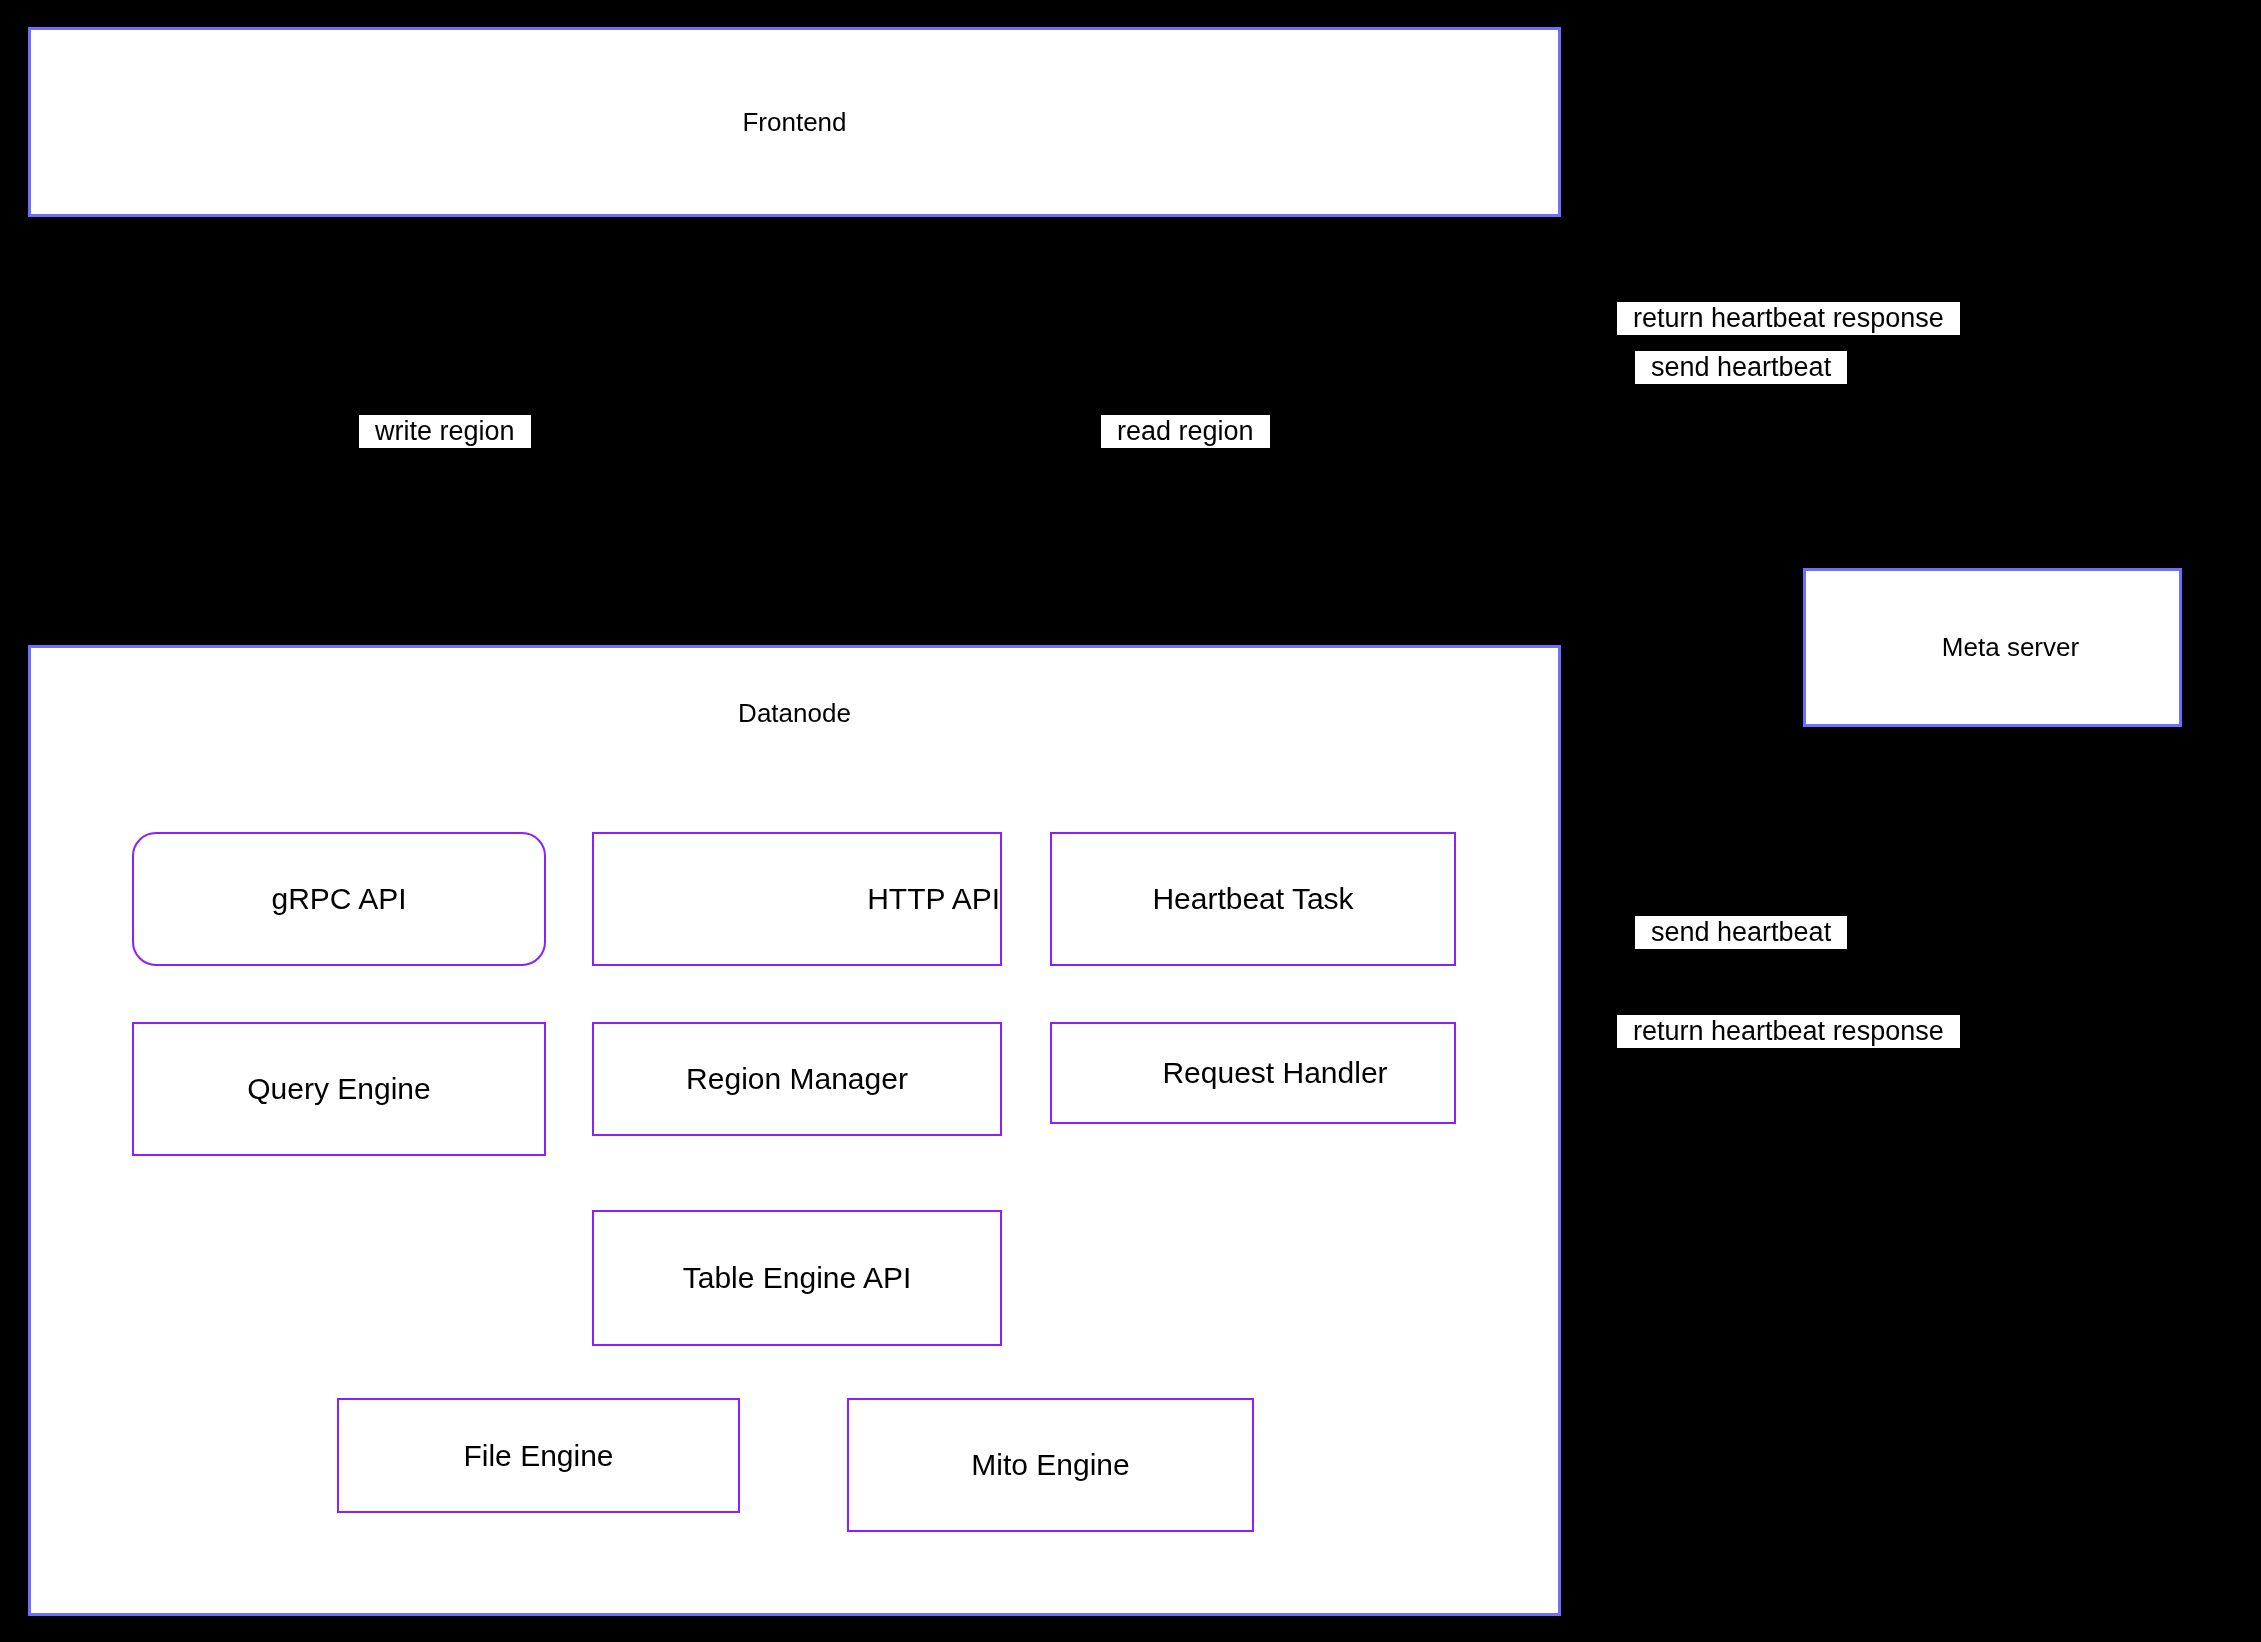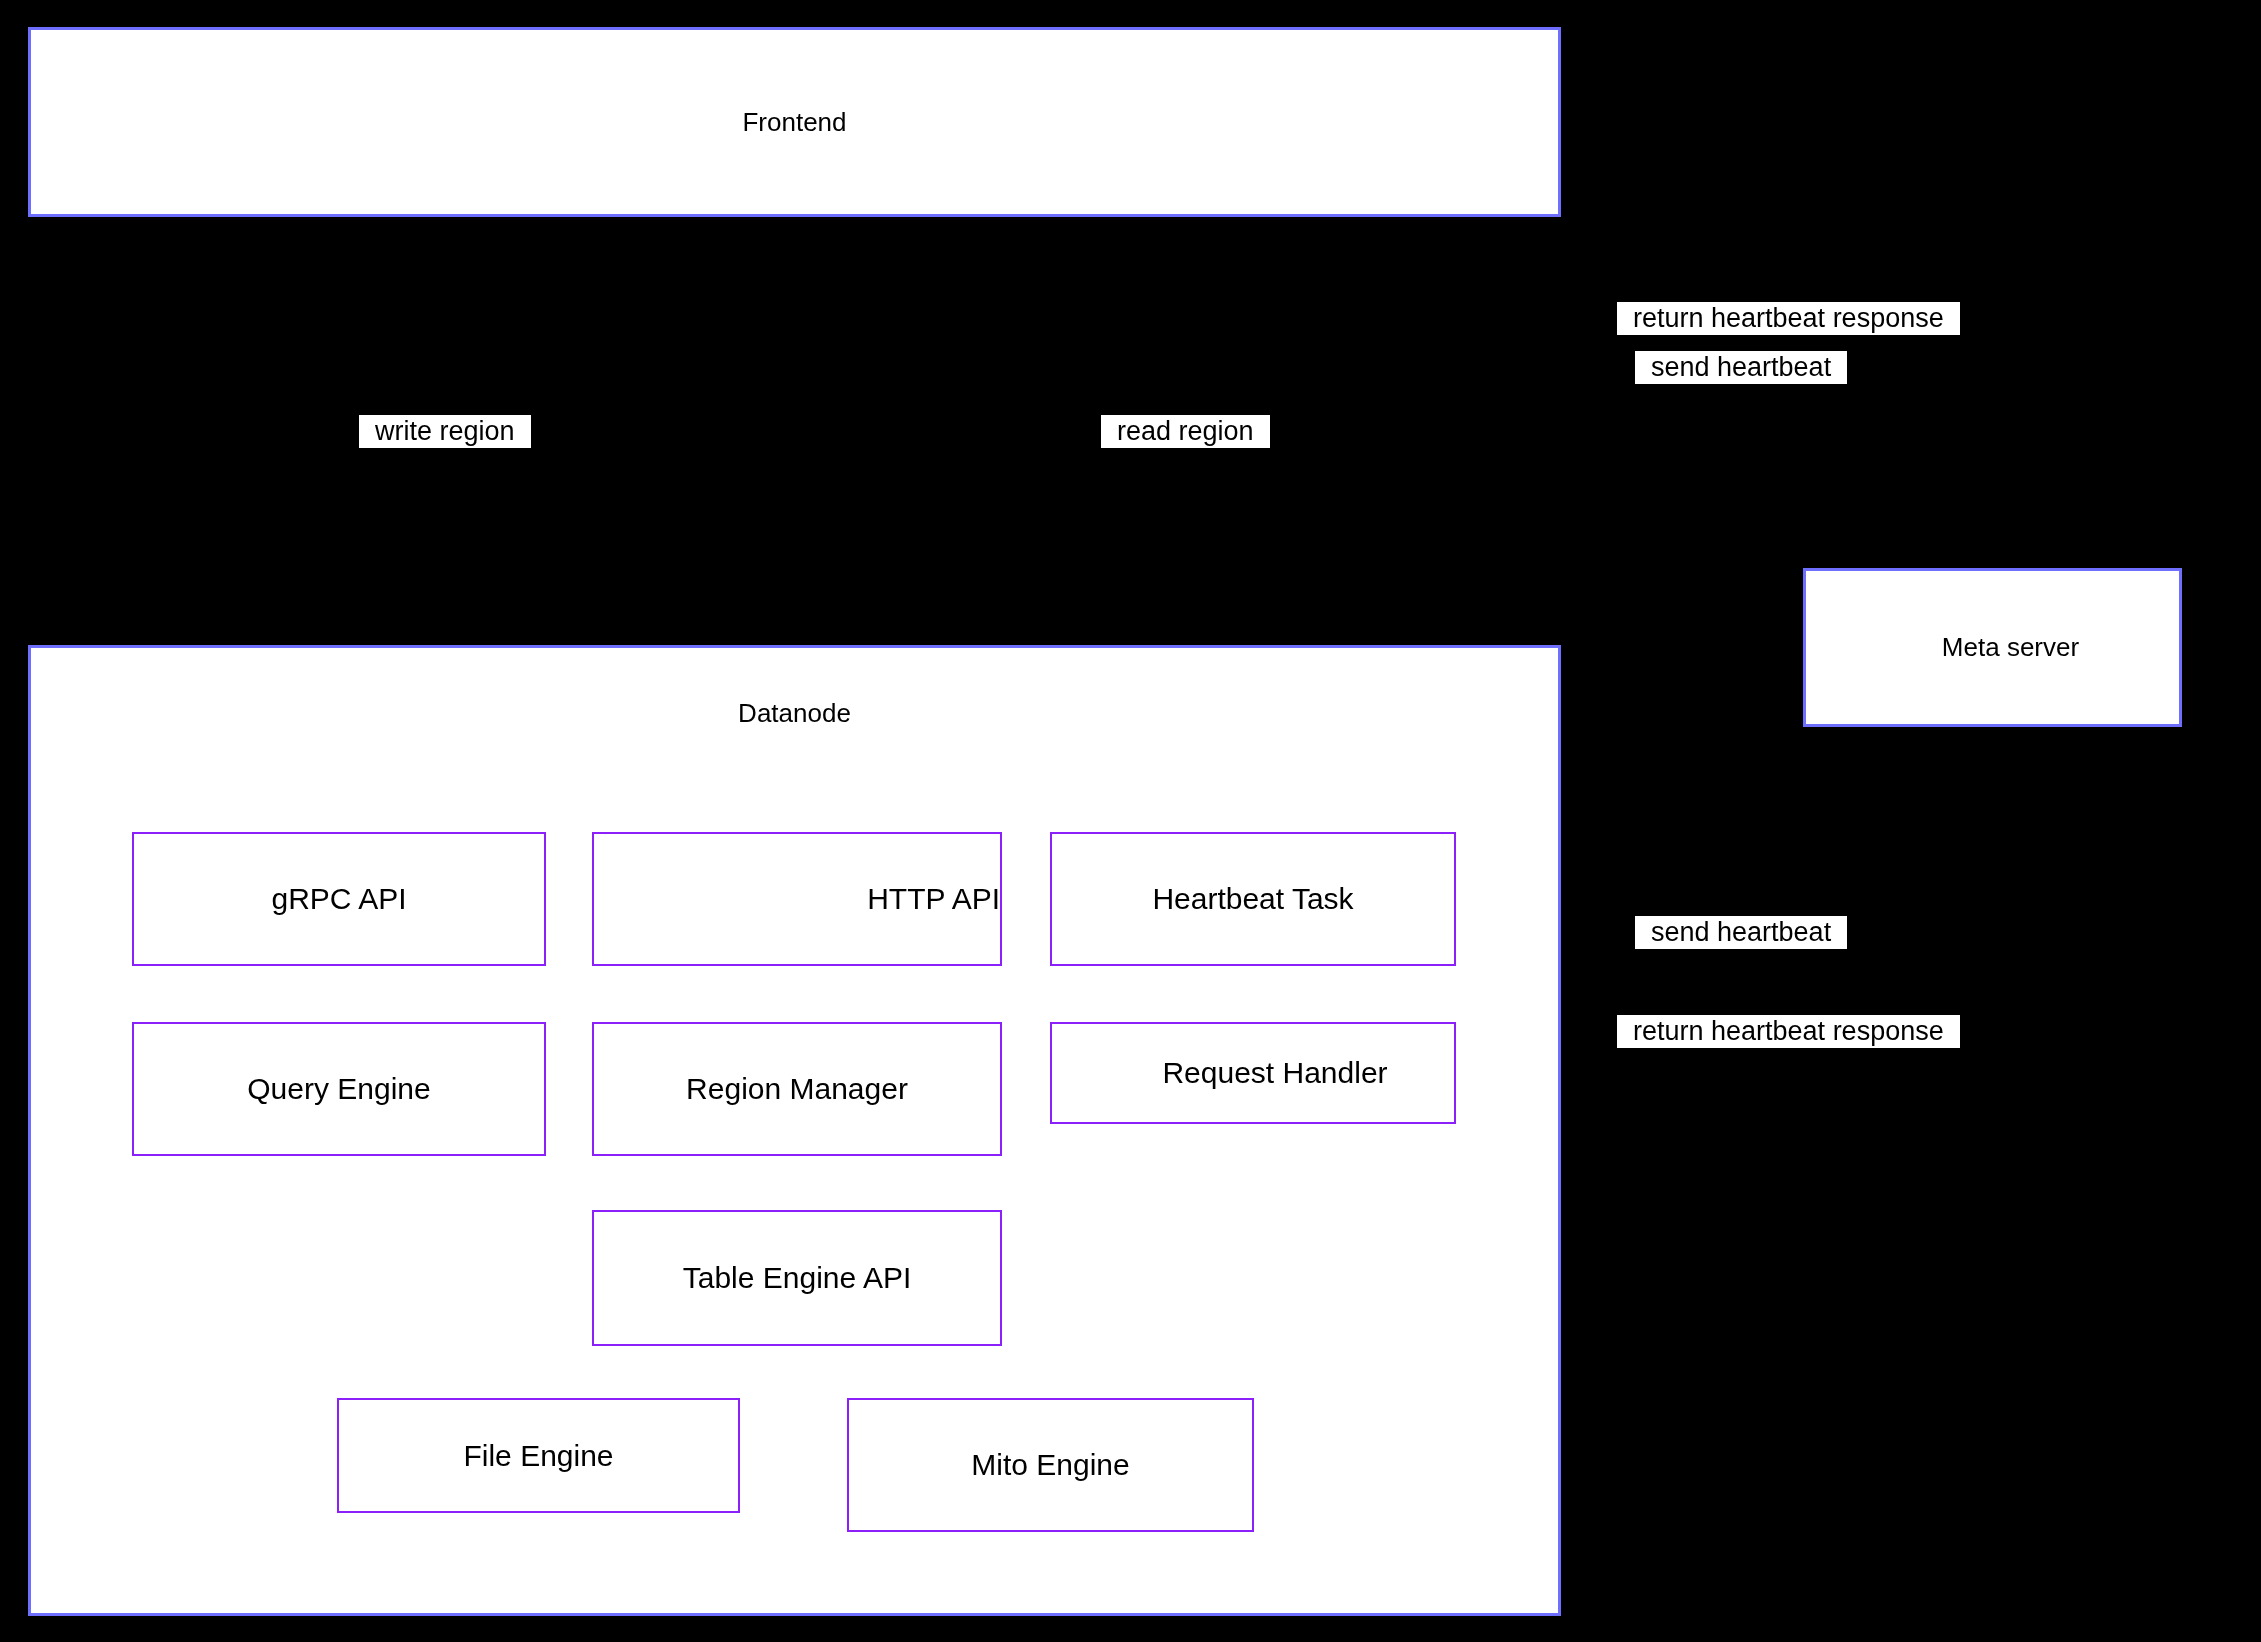--- a/index.html
+++ b/index.html
@@ -105,37 +105,37 @@
   </div>
 
   <div class="outer-box" style="left:1803px; top:568px; width:379px; height:159px;">
     <div class="outer-title" style="top:63px;padding-left:36px;">Meta server</div>
   </div>
 
   <div class="outer-box" style="left:28px; top:645px; width:1533px; height:971px;">
     <div class="outer-title" style="top:52px;">Datanode</div>
   </div>
 
-  <div class="inner-box" style="left:132px; top:832px; width:414px; height:134px;">
+  <div class="inner-box" style="left:132px; top:832px; width:414px; height:134px;border-radius:24px;">
     <span class="inner-box-label">gRPC API</span>
   </div>
 
   <div class="inner-box" style="left:592px; top:832px; width:410px; height:134px;justify-content:flex-end;">
     <span class="inner-box-label">HTTP API</span>
   </div>
 
   <div class="inner-box" style="left:1050px; top:832px; width:406px; height:134px;">
     <span class="inner-box-label">Heartbeat Task</span>
   </div>
 
   <div class="inner-box" style="left:132px; top:1022px; width:414px; height:134px;">
     <span class="inner-box-label">Query Engine</span>
   </div>
 
-  <div class="inner-box" style="left:592px; top:1022px; width:410px; height:134px;">
+  <div class="inner-box" style="left:592px; top:1022px; width:410px; height:114px;">
     <span class="inner-box-label">Region Manager</span>
   </div>
 
   <div class="inner-box" style="left:1050px; top:1022px; width:406px; height:102px;padding-left:44px;">
     <span class="inner-box-label">Request Handler</span>
   </div>
 
   <div class="inner-box" style="left:592px; top:1210px; width:410px; height:136px;">
     <span class="inner-box-label">Table Engine API</span>
   </div>

